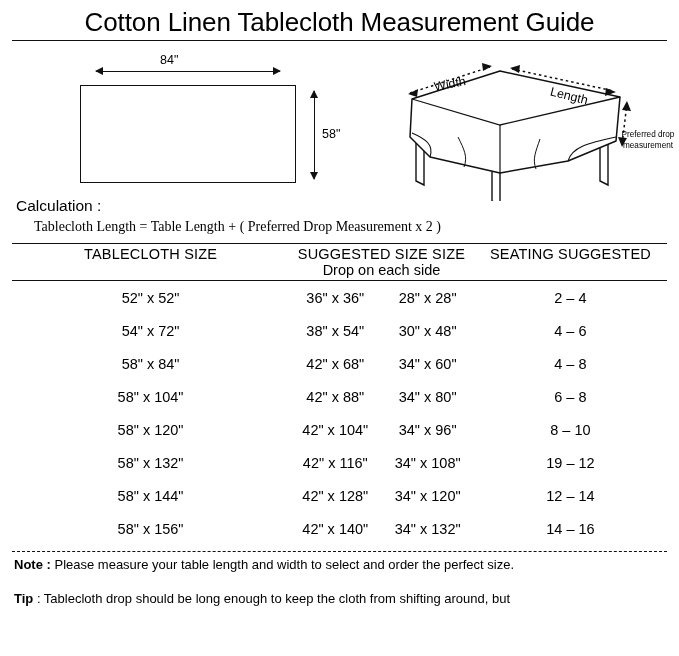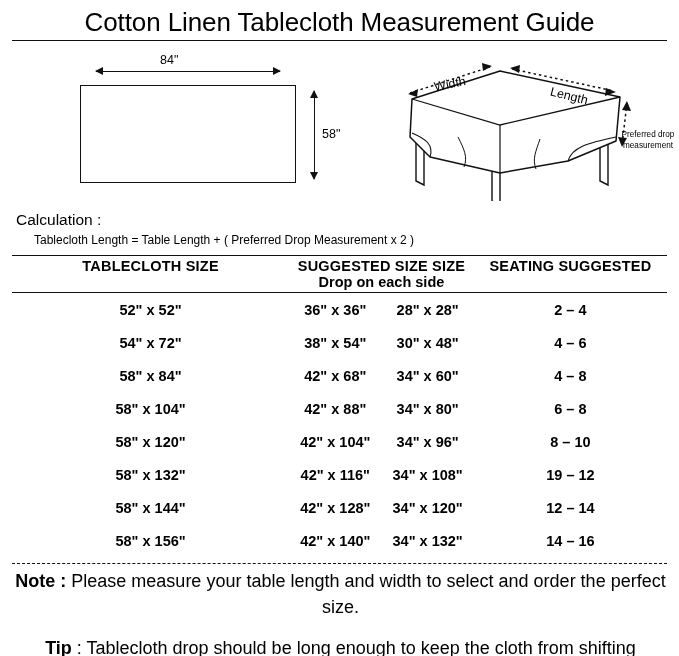--- a/index.html
+++ b/index.html
@@ -139,46 +139,47 @@
     position: absolute;
     left: 248px;
     top: 88px;
     width: 56px;
     font-size: 8.2px;
     line-height: 1.35;
     text-align: center;
   }
   
   .calc {
-    margin-top: 18px;
+    margin-top: 4px;
     padding-left: 4px;
   }
   .calc-title {
     font-size: 15.5px;
     margin-bottom: 4px;
   }
   .calc-line {
-    font-size: 12px;
+    font-size: 14px;
     padding-left: 18px;
     margin-bottom: 4px;
+    font-family: Liberation Serif, serif;
   }
   .rule2 {
     border: 0;
     border-top: 1.6px solid #111;
     margin: 8px 0 0 0;
   }
   
   table.sizes {
     width: 100%;
     border-collapse: collapse;
     margin-top: 2px;
   }
   table.sizes th, table.sizes td {
     text-align: center;
-    font-weight: bold;
+    font-weight: normal;
     font-size: 14.5px;
     padding: 0;
   }
   .hdr-main td {
     font-size: 14px;
     letter-spacing: 0.2px;
     padding-top: 8px;
   }
   .hdr-sub td {
     font-size: 13px;
@@ -205,24 +206,23 @@
   .col1 { width: 33%; }
   .col2 { width: 22%; }
   .col3 { width: 22%; }
   .col4 { width: 23%; }
   .dashed {
     border: 0;
     border-top: 1.6px dashed #111;
     margin: 6px 0 4px 0;
   }
   .note, .tip {
-    font-size: 18px;
+    font-size: 13px;
     line-height: 1.45;
     padding-left: 2px;
-    text-align: center;
   }
   .note b, .tip b { font-weight: bold; }
   .tip { margin-top: 15px; }
   .tip-indent { padding-left: 28px; display: block; }
 </style>
 </head>
 <body>
 
 <div class="page">
 

